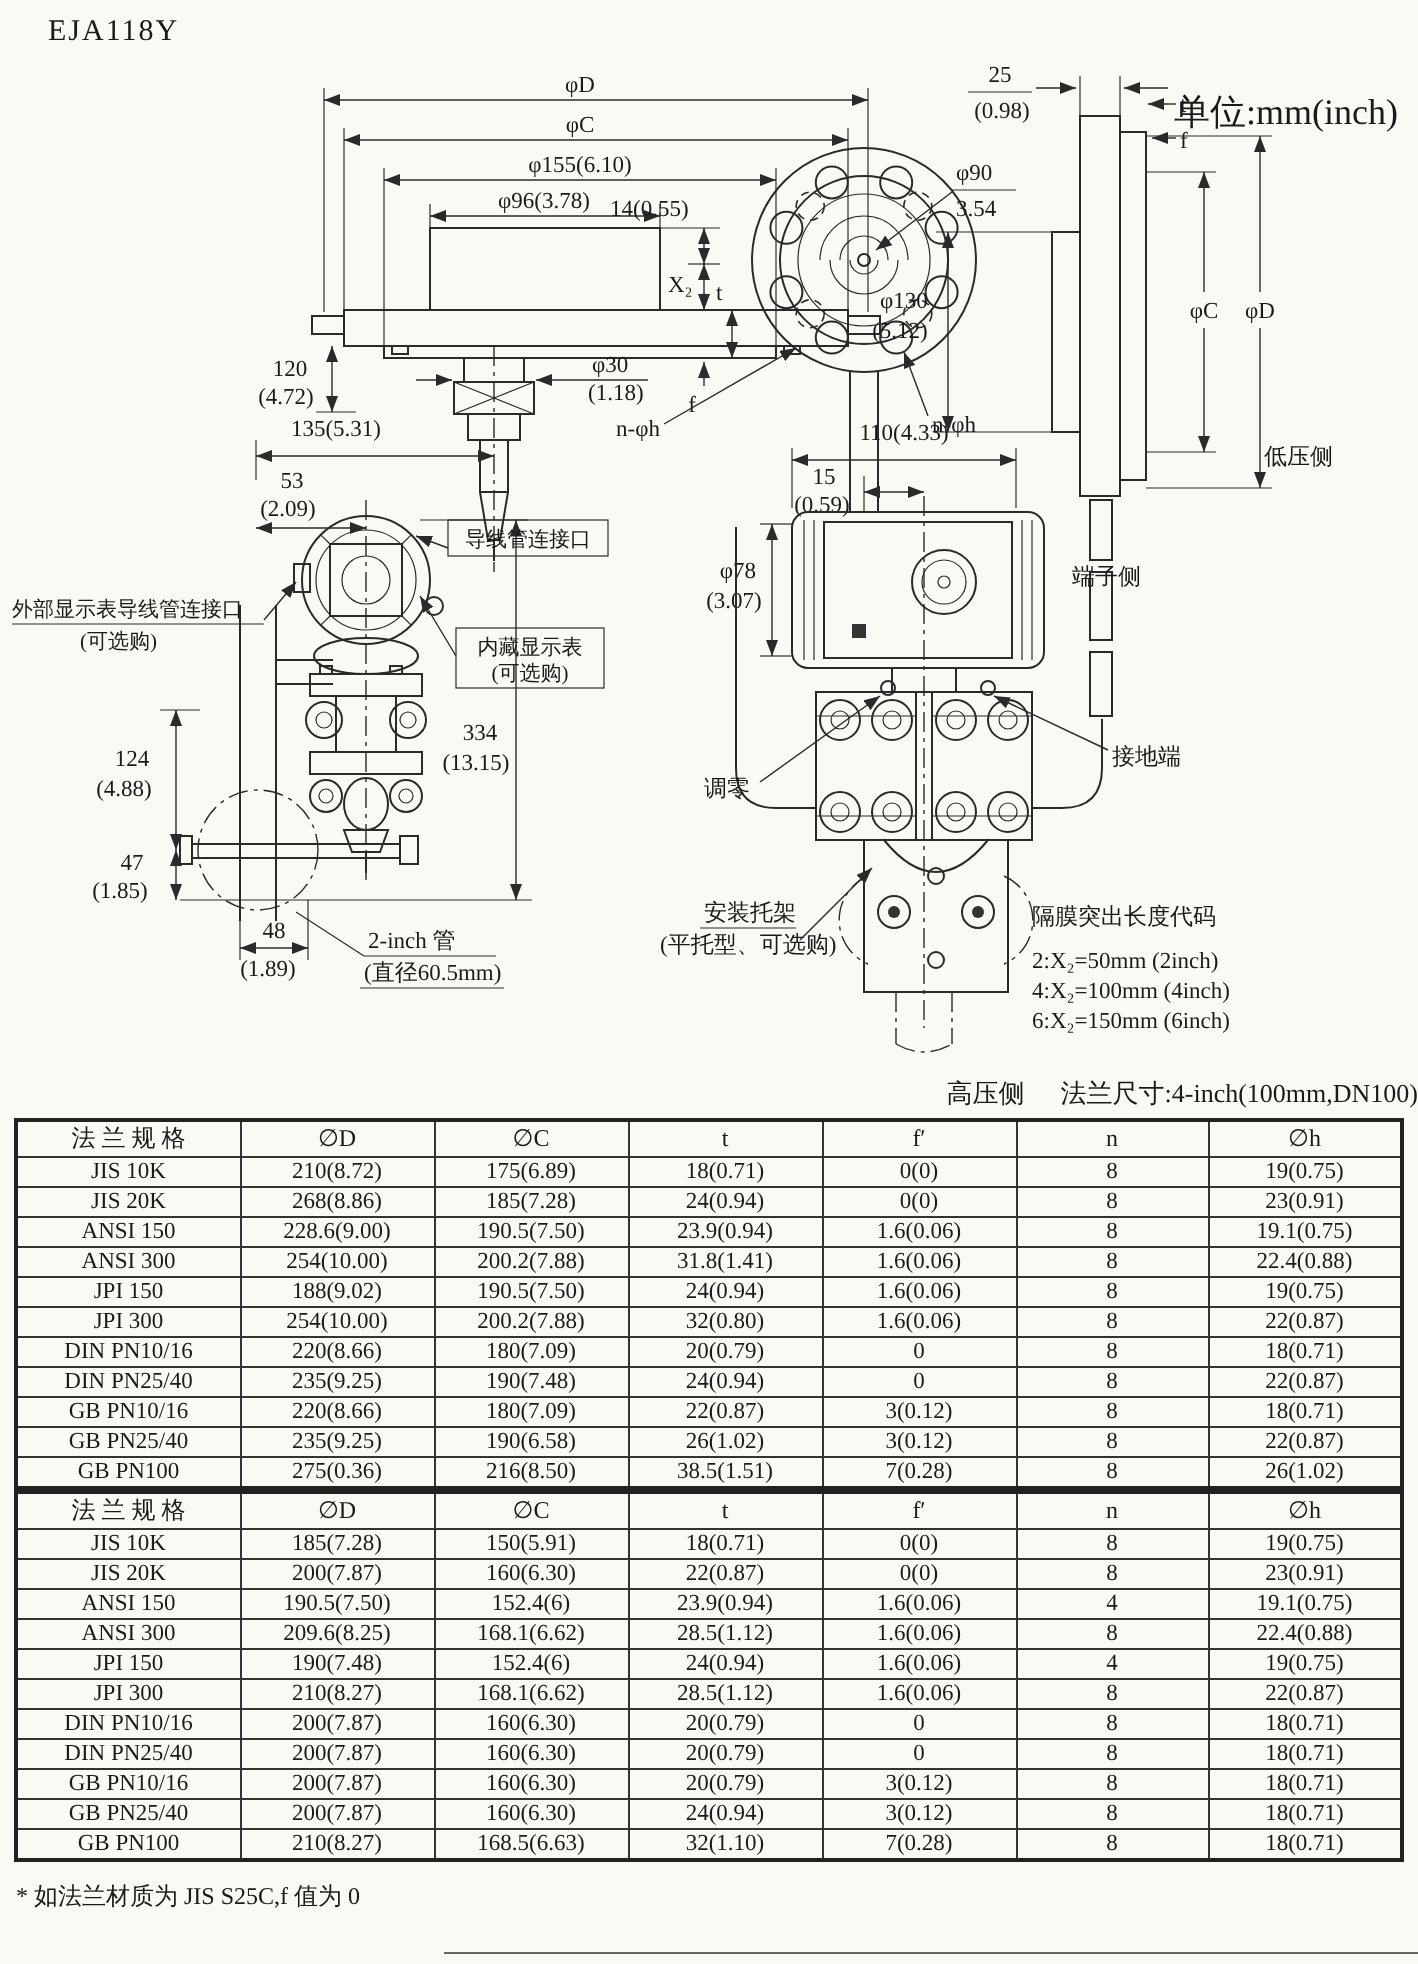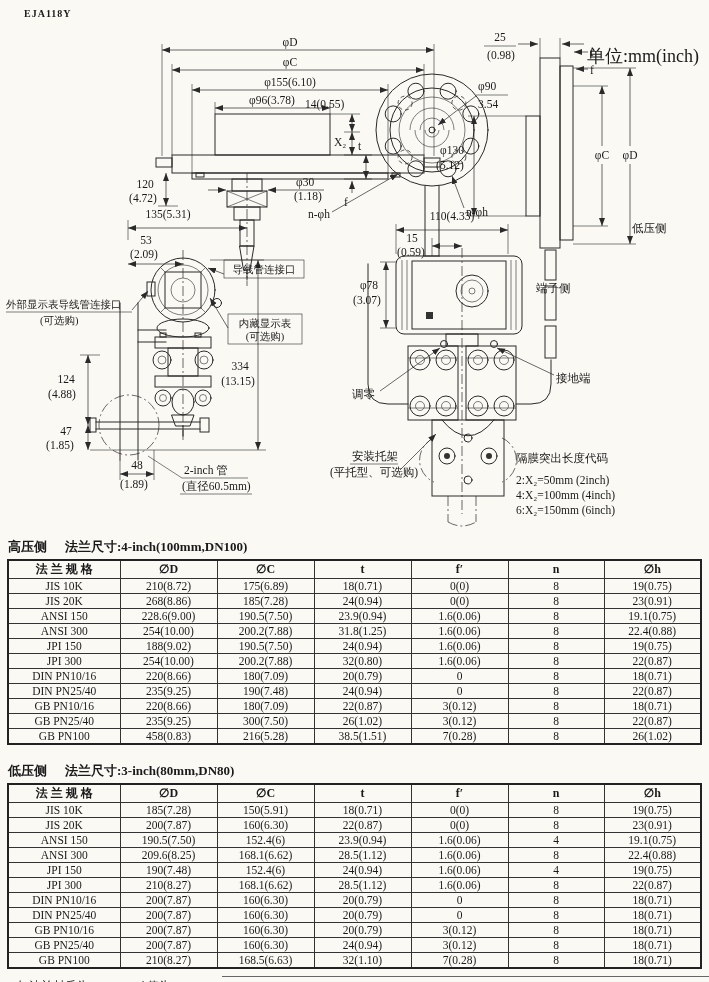--- a/index.html
+++ b/index.html
@@ -1,41 +1,41 @@
 <!DOCTYPE html>
 <html><head>
 <meta charset="utf-8">
 <style>
   html,body { margin:0; padding:0; background:#d9d9d9; }
   .page {
     position:relative; width:709px; height:982px; margin:0 auto;
     background:#faf9f4; color:#1a1a1a; overflow:hidden;
     font-family:"Liberation Serif","DejaVu Serif",serif;
   }
-  .hdr-model { position:absolute; left:24px; top:8px; font-size:10px; font-weight:bold; letter-spacing:1px; }
+  .hdr-model { position:absolute; left:24px; top:8px; font-size:15px; font-weight:normal; letter-spacing:1px; }
   .hdr-unit  { position:absolute; right:10px; top:6px; font-size:18px;margin-top:38px; }
   .drawing   { position:absolute; left:0; top:28px; width:709px; height:502px; }
 
   svg text { font-family:"Liberation Serif","DejaVu Serif",serif; font-size:11.5px; fill:#1a1a1a; }
   svg text.sm { font-size:10.5px; }
   .ln   { stroke:#2a2a2a; stroke-width:1;   fill:none; stroke-linecap:square; }
   .thin { stroke:#2a2a2a; stroke-width:0.6; fill:none; }
   .dim  { stroke:#2a2a2a; stroke-width:0.7; fill:none; marker-start:url(#ar); marker-end:url(#ar); }
   .dime { stroke:#2a2a2a; stroke-width:0.7; fill:none; marker-end:url(#ar); }
   .cl   { stroke:#2a2a2a; stroke-width:0.7; fill:none; stroke-dasharray:10 3 2 3; }
   .dash { stroke:#2a2a2a; stroke-width:0.8; fill:none; stroke-dasharray:4 3; }
   .fillsq { fill:#333; stroke:none; }
 
   .tables { position:absolute; left:0; top:530px; width:709px; }
-  .tbl-title { margin:8px 0 3px 8px; font-size:13px; font-weight:bold; }
+  .tbl-title { margin:8px 0 3px 8px; font-size:13px; font-weight:normal;text-align:right; }
   .tbl-title .spec { margin-left:18px; }
   table { border-collapse:collapse; margin-left:7px; width:695px; table-layout:fixed; border:2px solid #222; }
   th,td { border:1px solid #333; text-align:center; padding:0; height:14px;
           font-size:11.5px; line-height:13px; overflow:hidden; white-space:nowrap; }
-  th { font-size:12px; font-weight:bold; height:17px; }
+  th { font-size:12px; font-weight:normal; height:17px; }
   .t2 { margin-top:17px; }
   .footnote { margin:9px 0 0 8px; font-size:12px; }
   .bottom-line { position:absolute; left:222px; top:976px; width:487px; border-top:1.5px solid #666; }
 </style>
 </head>
 <body>
 
 <div class="page">
 
   <div class="hdr-model">EJA118Y</div>
@@ -440,21 +440,21 @@
             <td>23.9(0.94)</td>
             <td>1.6(0.06)</td>
             <td>8</td>
             <td>19.1(0.75)</td>
           </tr>
 
           <tr>
             <td>ANSI 300</td>
             <td>254(10.00)</td>
             <td>200.2(7.88)</td>
-            <td>31.8(1.25)</td>
+            <td>31.8(1.41)</td>
             <td>1.6(0.06)</td>
             <td>8</td>
             <td>22.4(0.88)</td>
           </tr>
 
           <tr>
             <td>JPI 150</td>
             <td>188(9.02)</td>
             <td>190.5(7.50)</td>
             <td>24(0.94)</td>
@@ -499,42 +499,39 @@
             <td>180(7.09)</td>
             <td>22(0.87)</td>
             <td>3(0.12)</td>
             <td>8</td>
             <td>18(0.71)</td>
           </tr>
 
           <tr>
             <td>GB PN25/40</td>
             <td>235(9.25)</td>
-            <td>300(7.50)</td>
+            <td>190(6.58)</td>
             <td>26(1.02)</td>
             <td>3(0.12)</td>
             <td>8</td>
             <td>22(0.87)</td>
           </tr>
 
           <tr>
             <td>GB PN100</td>
-            <td>458(0.83)</td>
-            <td>216(5.28)</td>
+            <td>275(0.36)</td>
+            <td>216(8.50)</td>
             <td>38.5(1.51)</td>
             <td>7(0.28)</td>
             <td>8</td>
             <td>26(1.02)</td>
           </tr>
         </tbody>
     </table>
 
-    <div class="tbl-title t2">
-      <span>低压侧</span><span class="spec">法兰尺寸:3-inch(80mm,DN80)</span>
-    </div>
     <table>
       <colgroup>
         <col style="width:112px">
           <col style="width:97px">
           <col style="width:97px">
           <col style="width:97px">
           <col style="width:97px">
           <col style="width:96px">
           <col style="width:97px">
       </colgroup>

